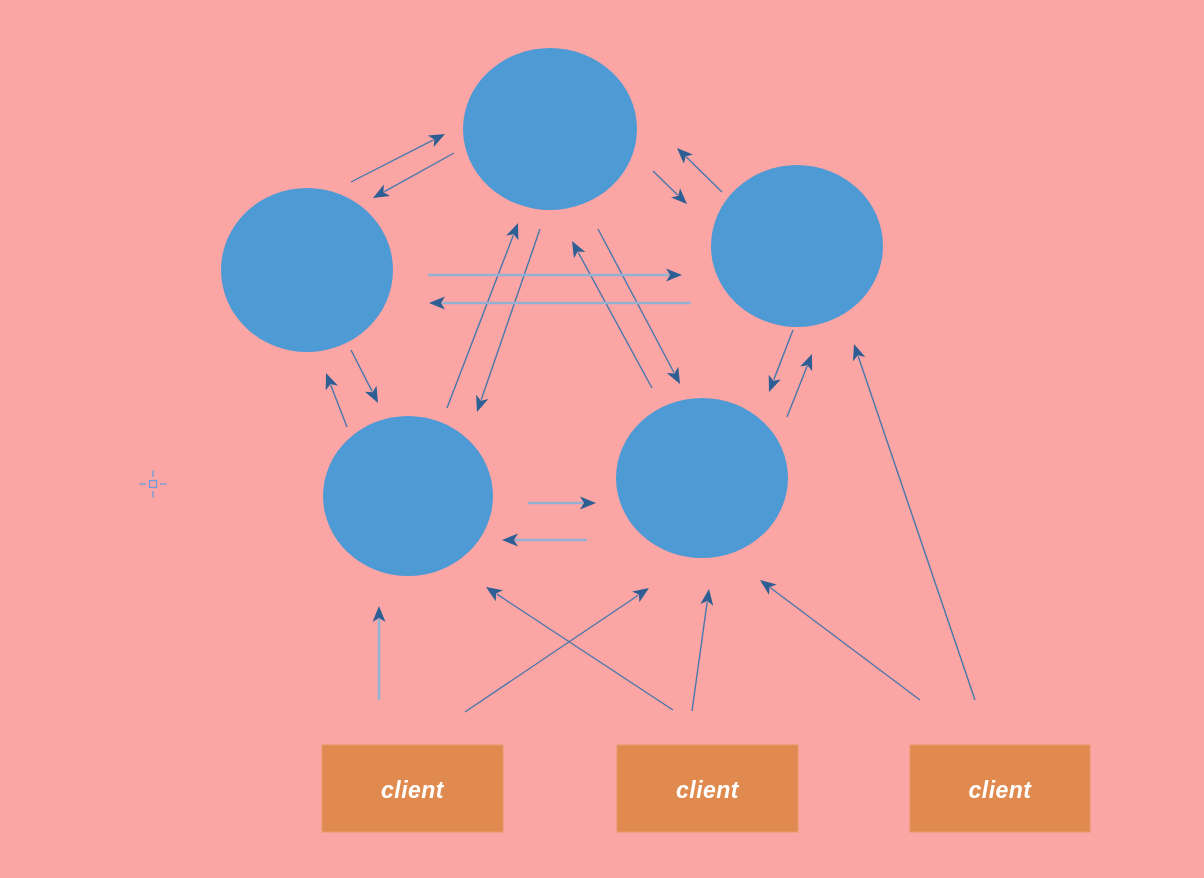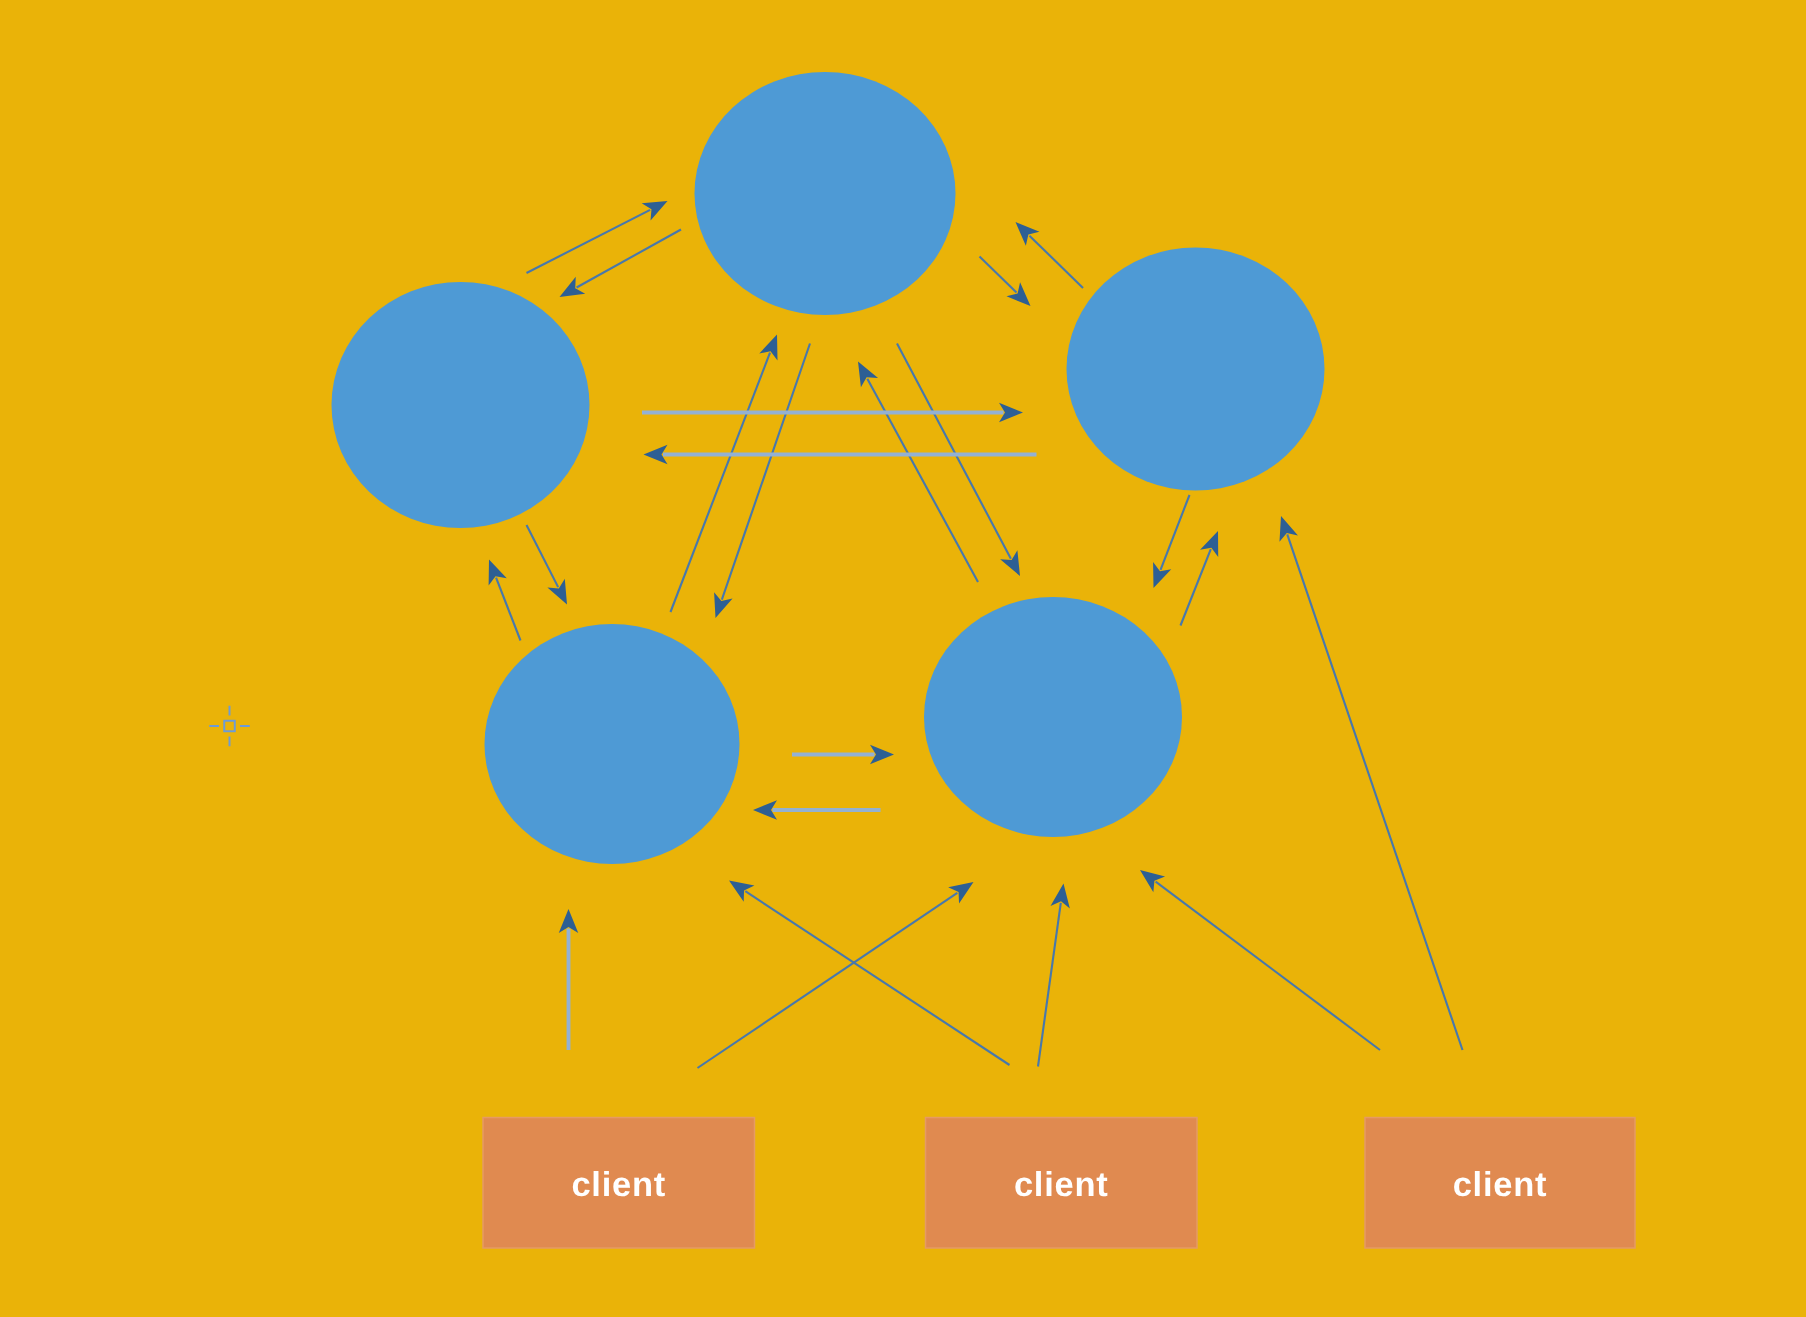--- a/index.html
+++ b/index.html
@@ -5,22 +5,23 @@
   html, body {
     margin: 0;
     padding: 0;
     background: #ffffff;
     font-family: "Liberation Sans", sans-serif;
   }
   .stage {
     position: relative;
     width: 1204px;
     height: 878px;
-    background: #eab308;
+    background: #fca5a5;
     overflow: hidden;
+    font-style: italic;
   }
   svg { display: block; }
   .client-label {
     font-family: "Liberation Sans", sans-serif;
     font-weight: bold;
     font-size: 23px;
     letter-spacing: 0.5px;
   }
 </style>
 </head>

